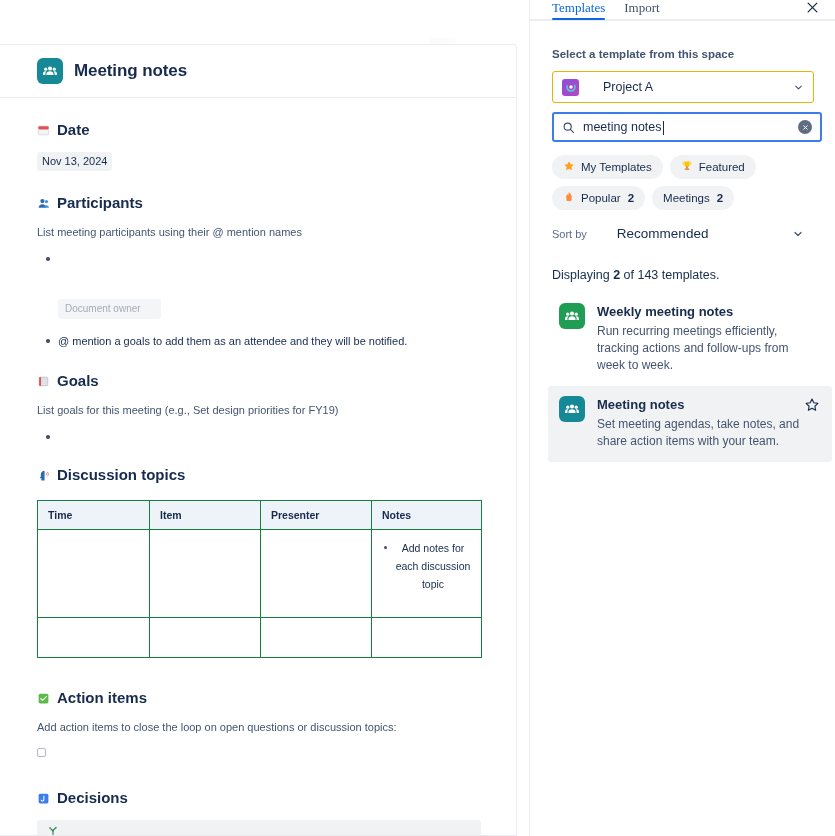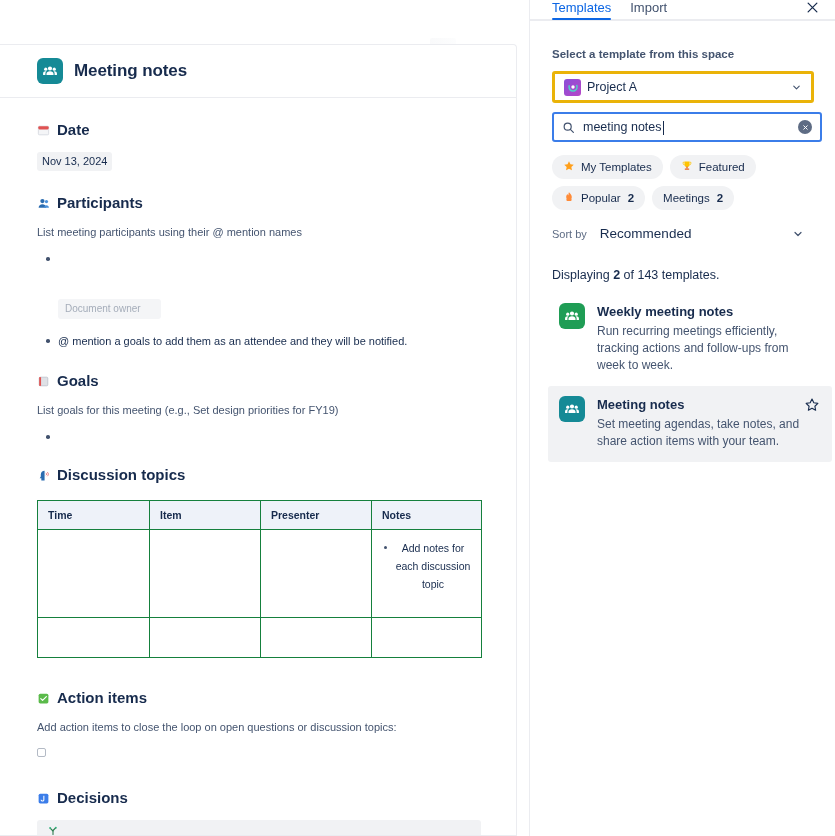--- a/index.html
+++ b/index.html
@@ -121,21 +121,21 @@
   .panel {
     position: absolute; left: 529px; top: 0; width: 306px; height: 836px;
     background: #ffffff; border-left: 1px solid #ebecf0;
   }
   .panel-tabs {
     display: flex; align-items: flex-start; gap: 19px;
     padding: 0 22px; height: 21px; position: relative;
   }
   .tab {
     font-size: 13px; line-height: 16px; font-weight: 500; color: #42526e;
-    padding-bottom: 4px; cursor: pointer; position: relative;
+    padding-bottom: 4px; cursor: pointer; position: relative; font-family: Liberation Serif, serif;
   }
   .tab.active { color: #0c66e4; font-weight: 500; }
   .tab.active::after {
     content: ""; position: absolute; left: 0; right: 0; bottom: 0;
     height: 2px; background: #0c66e4; border-radius: 1px;
   }
   .tabs-rule {
     position: absolute; left: 0; right: 0; top: 19px; height: 2px; background: #ebecf0;
   }
   .close-x {
@@ -143,22 +143,22 @@
     display: flex; align-items: center; justify-content: center; cursor: pointer;
   }
   .close-x svg { width: 15px; height: 15px; }
 
   .panel-body { padding: 0 22px; }
   .field-label {
     font-size: 11.5px; color: #44546f; font-weight: 600; margin-top: 27px;
   }
   .space-select {
     margin-top: 11px; height: 32px; width: 262px;
-    border: 3px solid #eab308; border-radius: 3px; background: #fff;
-    display: flex; align-items: center; padding: 0 9px; gap: 6px; cursor: pointer;
+    border: 1px solid #eab308; border-radius: 3px; background: #fff;
+    display: flex; align-items: center; padding: 0 9px; gap: 24px; cursor: pointer;
   }
   .space-ico {
     width: 17px; height: 17px; border-radius: 3px; flex: none;
     background: linear-gradient(135deg,#8a4fd8,#b646c7);
     display:flex; align-items:center; justify-content:center;
   }
   .space-ico svg { width: 12px; height: 12px; }
   .space-name { font-size: 12.5px; color: #172b4d; flex: 1; }
   .chev { width: 11px; height: 11px; color: #42526e; }
 
@@ -185,21 +185,21 @@
   .chip {
     display: inline-flex; align-items: center; gap: 6px;
     background: #f1f2f4; border-radius: 13px; padding: 4px 11px;
     font-size: 11.5px; color: #172b4d; cursor: pointer; line-height: 16px;
   }
   .chip .ce { font-size: 12px; line-height: 1; }
   .chip .cnt { font-weight: 700; margin-left: 1px; }
 
   .sortrow { display: flex; align-items: center; margin-top: 16px; width: 252px; }
   .sortlbl { font-size: 11px; color: #5e6c84; }
-  .sortval { font-size: 13.5px; color: #172b4d; font-weight: 500; margin-left: 13px; flex: 1; }
+  .sortval { font-size: 13.5px; color: #172b4d; font-weight: 500; margin-left: 30px; flex: 1; }
   .sortrow .chev { width: 12px; height: 12px; color: #42526e; }
 
   .displaying { margin-top: 27px; font-size: 12.5px; color: #172b4d; }
   .displaying b { font-weight: 700; }
 
   .tpl-list { margin-top: 11px; }
   .tpl-item {
     display: flex; gap: 12px; padding: 10px 11px 12px 11px;
     border-radius: 3px; position: relative; cursor: pointer; width: 284px;
     margin-left: -4px;

